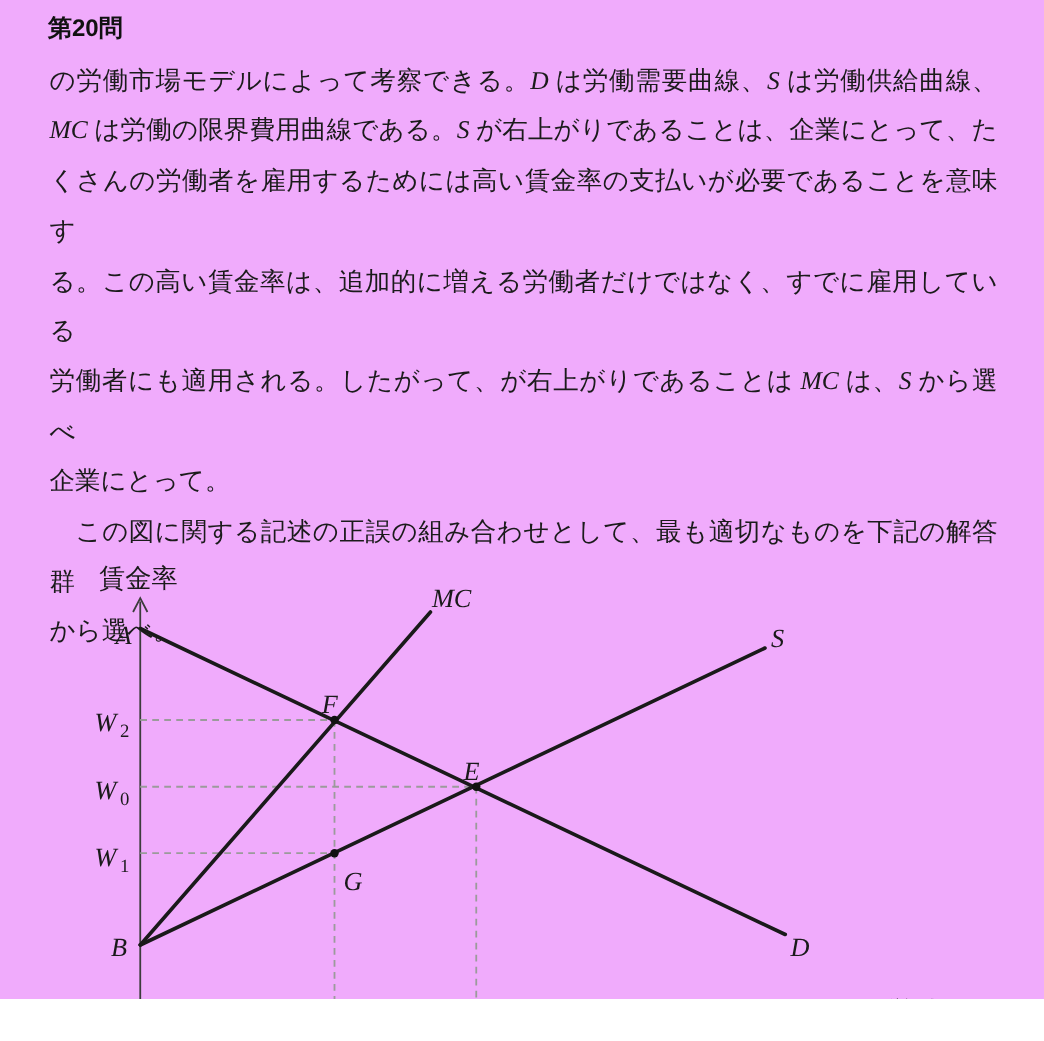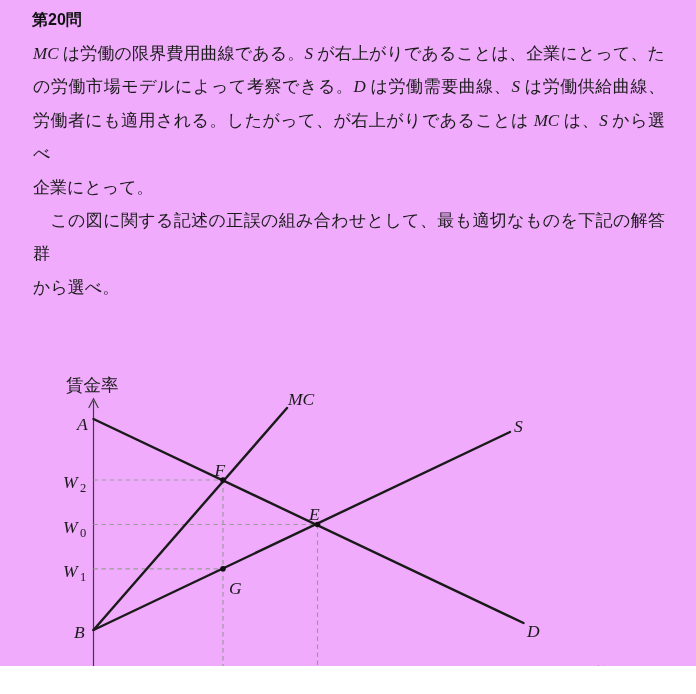--- a/index.html
+++ b/index.html
@@ -61,22 +61,24 @@
   text.sub { font-size: 12.5px; font-style: normal; }
 </style>
 </head>
 <body>
 
 <div class="page">
 
   <div class="q-number">第20問</div>
 
   <div class="body-text">
+      <div class="tline full"><span>の労働市場モデルによって考察できる。</span><span class="it">D</span><span> は労働需要曲線、</span><span class="it">S</span><span> は労働供給曲線、</span></div>
       <div class="tline full"><span class="it">MC</span><span> は労働の限界費用曲線である。</span><span class="it">S</span><span> が右上がりであることは、企業にとって、た</span></div>
-      <div class="tline full"><span>の労働市場モデルによって考察できる。</span><span class="it">D</span><span> は労働需要曲線、</span><span class="it">S</span><span> は労働供給曲線、</span></div>
+      <div class="tline full"><span>くさんの労働者を雇用するためには高い賃金率の支払いが必要であることを意味す</span></div>
+      <div class="tline full"><span>る。この高い賃金率は、追加的に増える労働者だけではなく、すでに雇用している</span></div>
       <div class="tline full"><span>労働者にも適用される。したがって、が右上がりであることは </span><span class="it">MC</span><span> は、</span><span class="it">S</span><span> から選べ</span></div>
       <div class="tline"><span>企業にとって。</span></div>
       <div class="tline full"><span>　この図に関する記述の正誤の組み合わせとして、最も適切なものを下記の解答群</span></div>
       <div class="tline"><span>から選べ。</span></div>
     </div>
 
   <svg class="diagram" width="696" height="334" viewBox="0 0 696 334" xmlns="http://www.w3.org/2000/svg">
 
     <line class="axis" x1="93.5" y1="313" x2="93.5" y2="41"></line>
     <polyline class="axis" points="88.7,48 93.5,38.8 98.3,48"></polyline>

